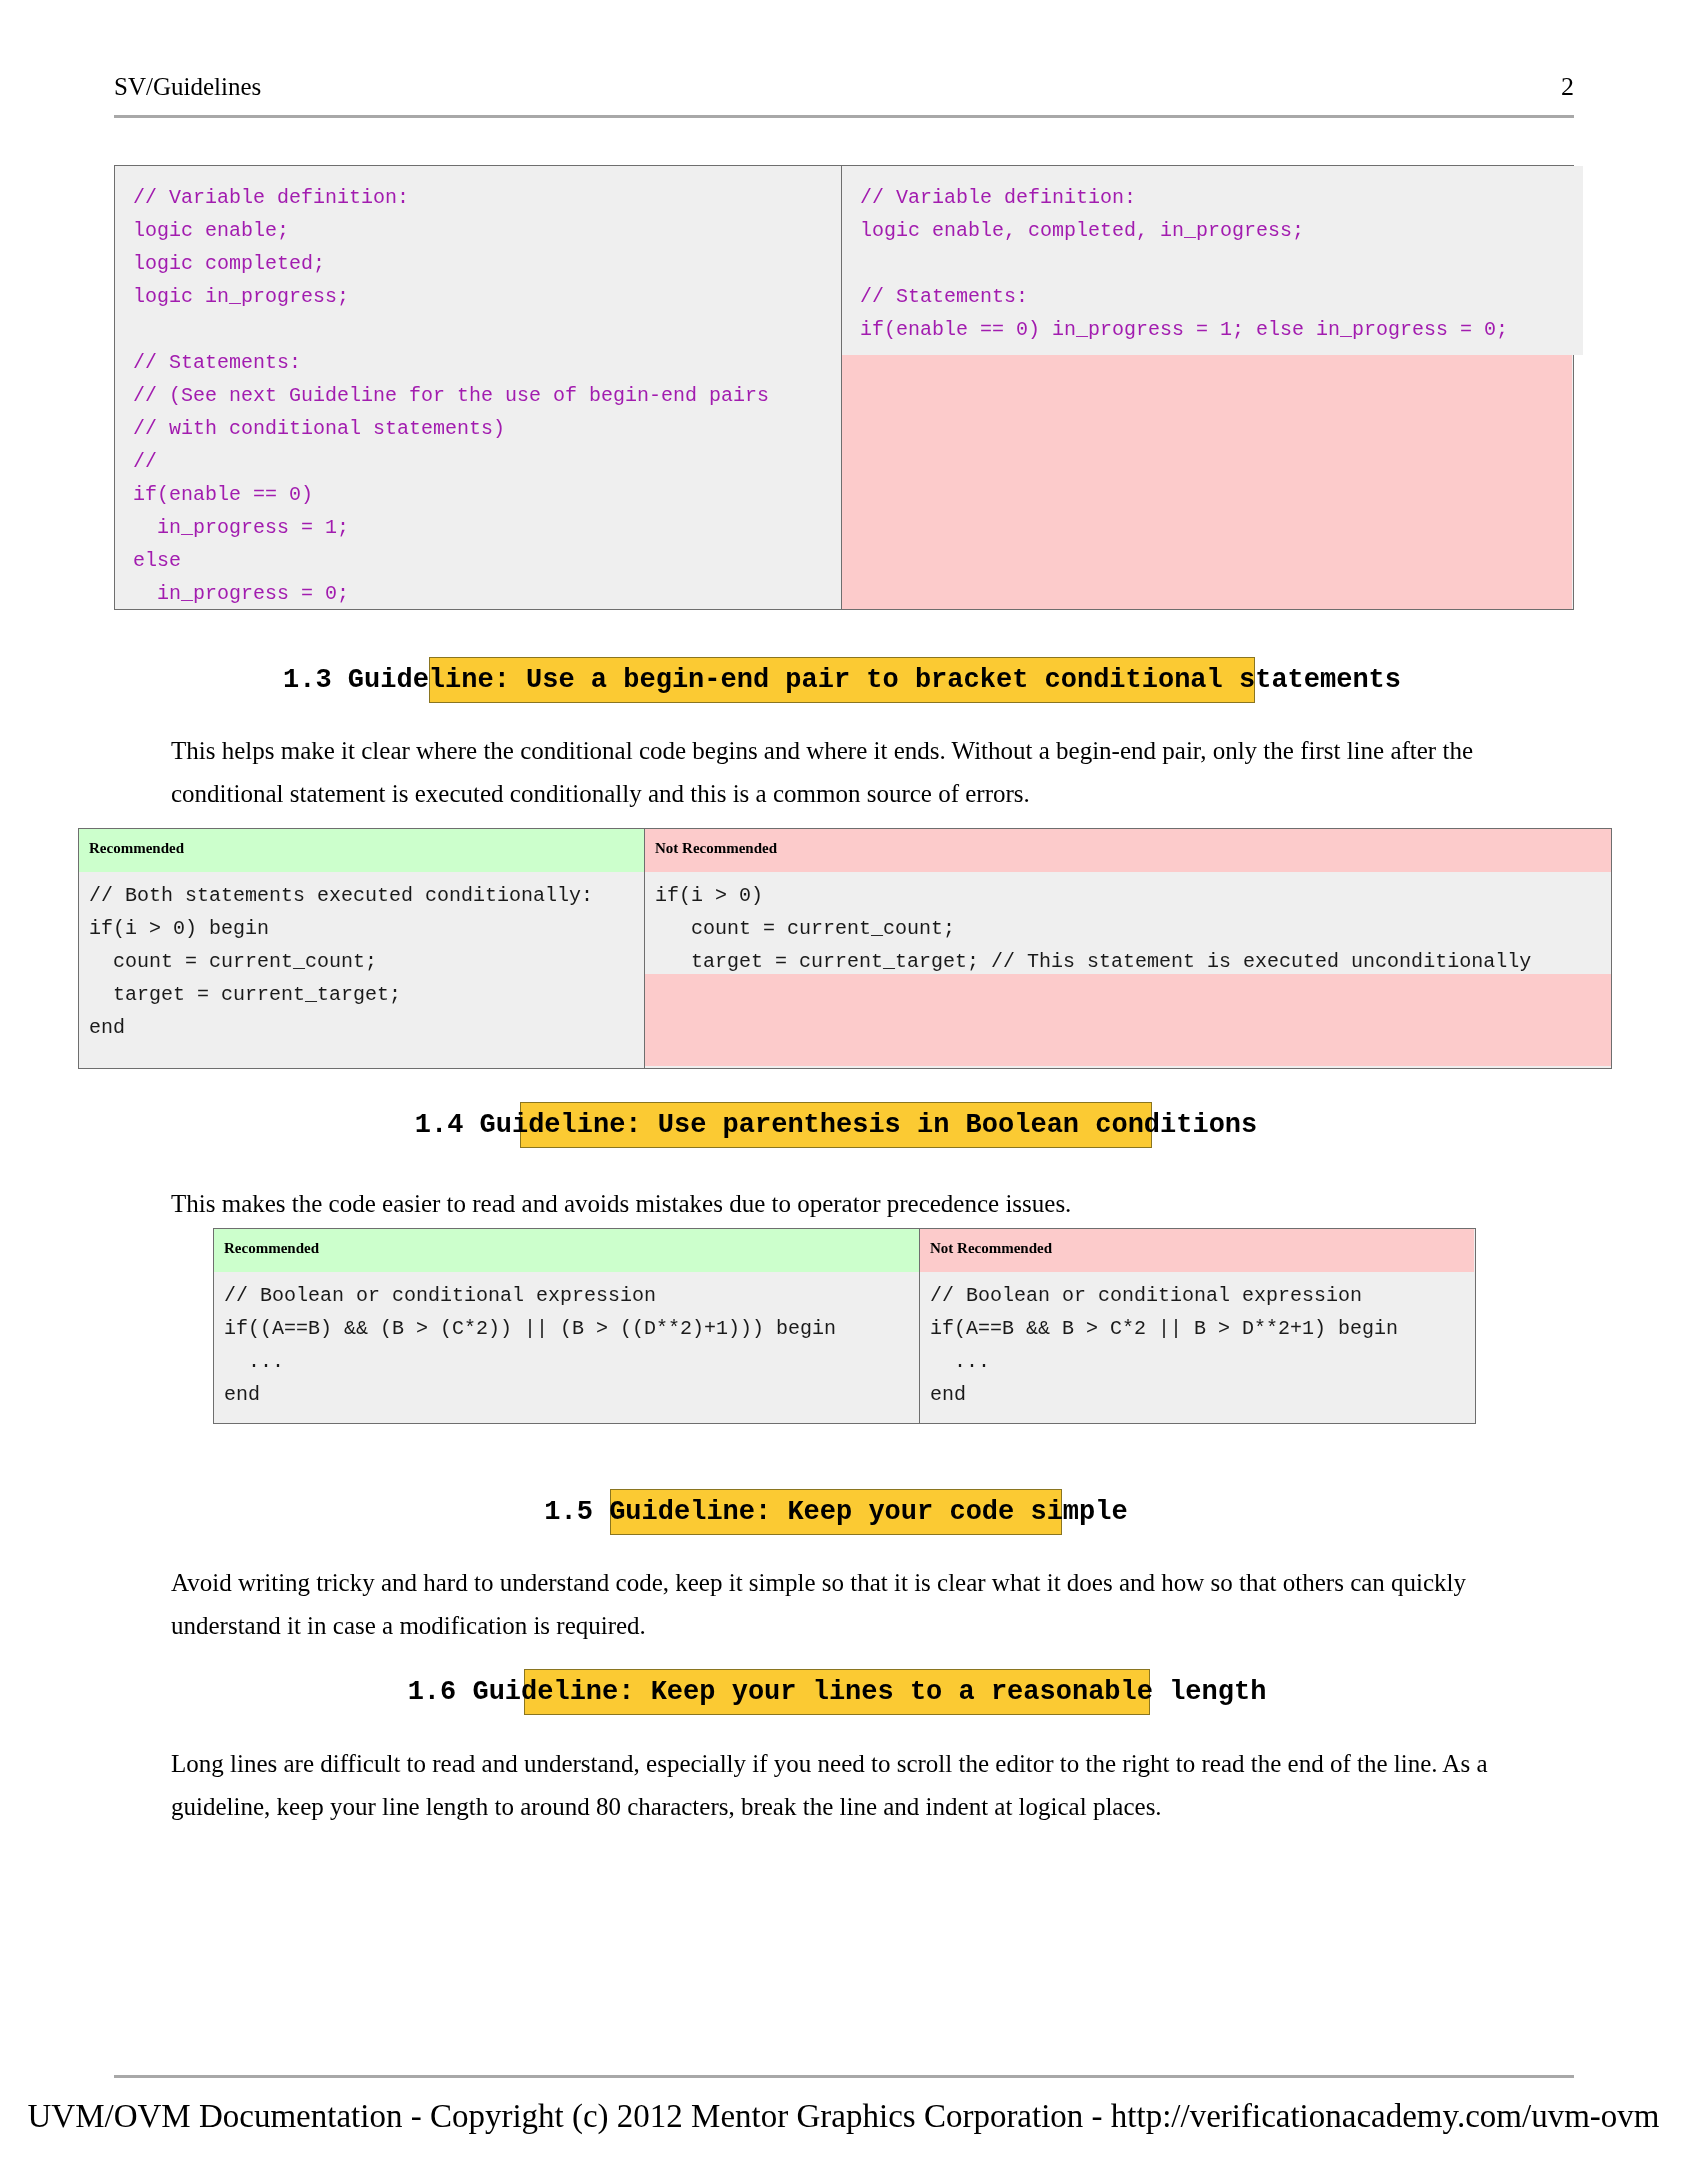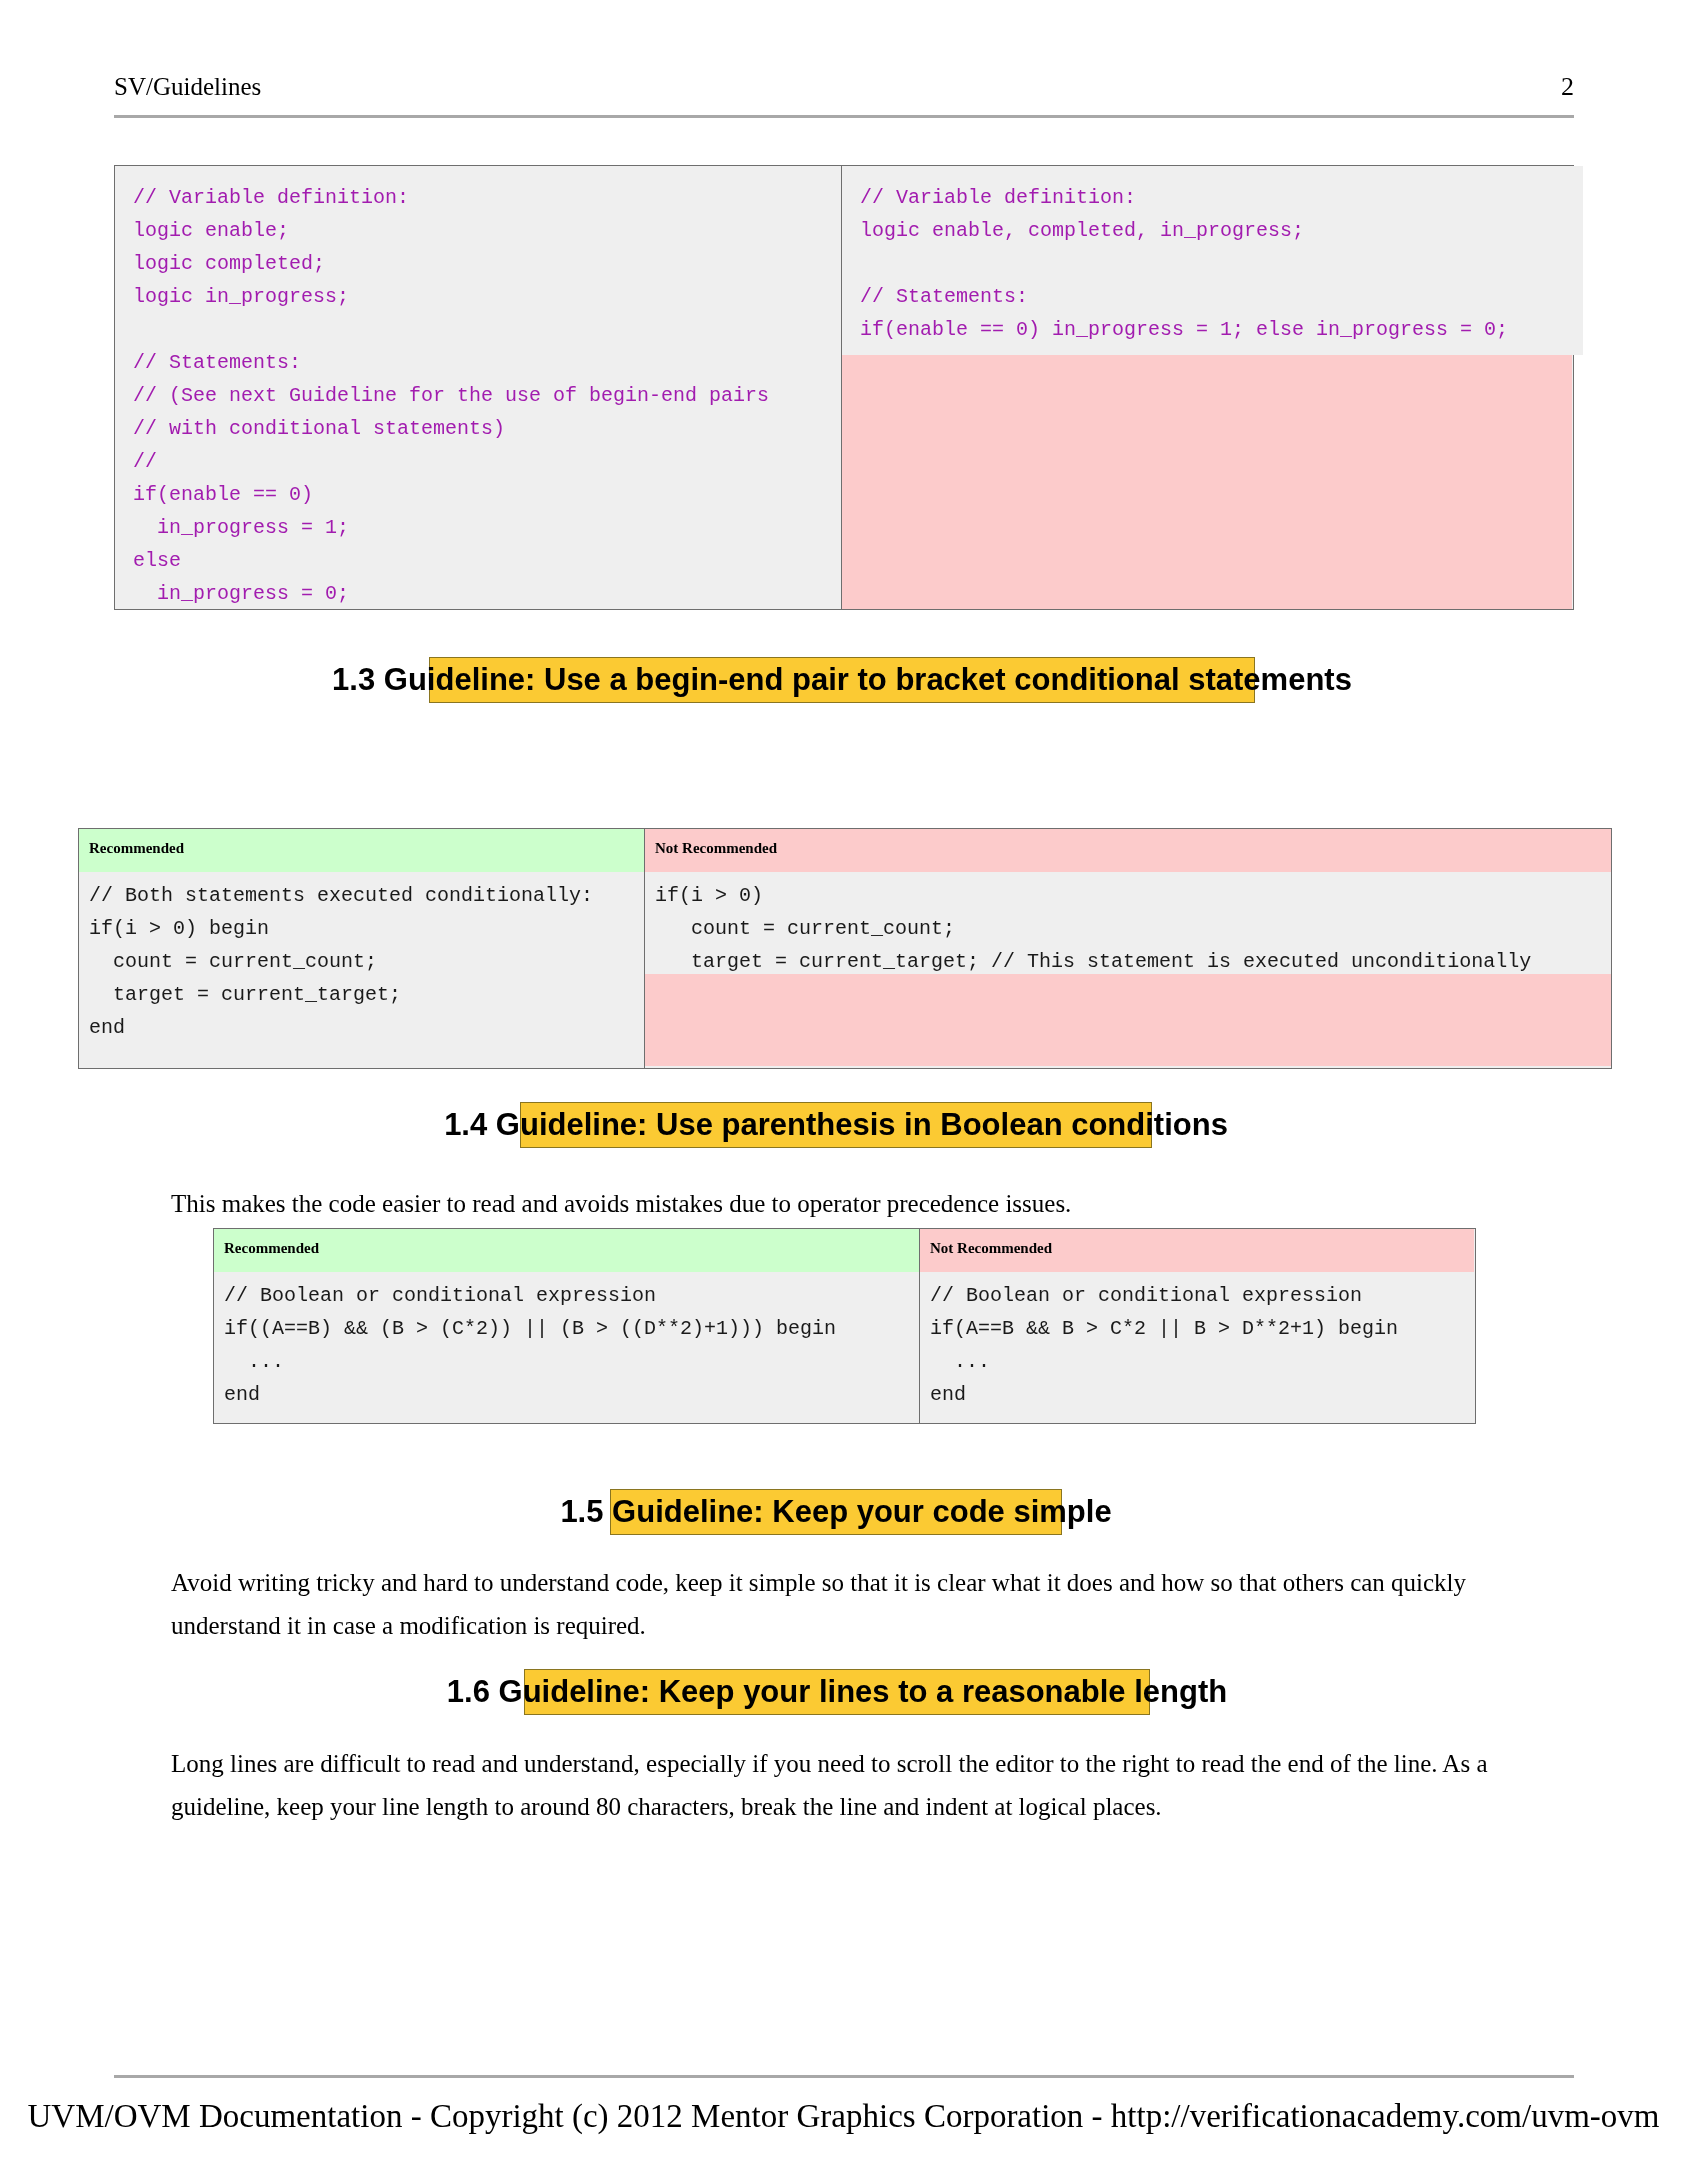--- a/index.html
+++ b/index.html
@@ -113,23 +113,23 @@
 
   
   .guideline-banner {
     position: absolute;
     background: #fbca33;
     border: 1.6px solid #8a7520;
     box-sizing: border-box;
     display: flex;
     align-items: center;
     justify-content: center;
-    font-family: Liberation Sans, sans-serif;
+    font-family: Liberation Mono, monospace;
     font-weight: bold;
-    font-size: 31px;
+    font-size: 27px;
     color: #000;
     padding: 0 11.5px;
     white-space: nowrap;
   }
   #banner13 { left: 429px; top: 657px; width: 826px; height: 46px; }
   #banner14 { left: 520px; top: 1102px; width: 632px; height: 46px; }
   #banner15 { left: 610px; top: 1489px; width: 452px; height: 46px; }
   #banner16 { left: 524px; top: 1669px; width: 626px; height: 46px; }
 
   
@@ -268,20 +268,21 @@
       <div class="gray-band"></div>
       <pre class="code-pre">// Variable definition:
 logic enable, completed, in_progress;
 
 // Statements:
 if(enable == 0) in_progress = 1; else in_progress = 0;</pre>
     </div>
   </div>
 
   <div class="guideline-banner" id="banner13">1.3 Guideline: Use a begin-end pair to bracket conditional statements</div>
+  <div class="body-para" id="para13">This helps make it clear where the conditional code begins and where it ends. Without a begin-end pair, only the first line after the conditional statement is executed conditionally and this is a common source of errors.</div>
 
   <div id="cmp13">
     <div class="col-left">
       <div class="cmp-head good">Recommended</div>
       <div class="cmp-body">
         <pre class="cmp-code">// Both statements executed conditionally:
 if(i &gt; 0) begin
   count = current_count;
   target = current_target;
 end</pre>

